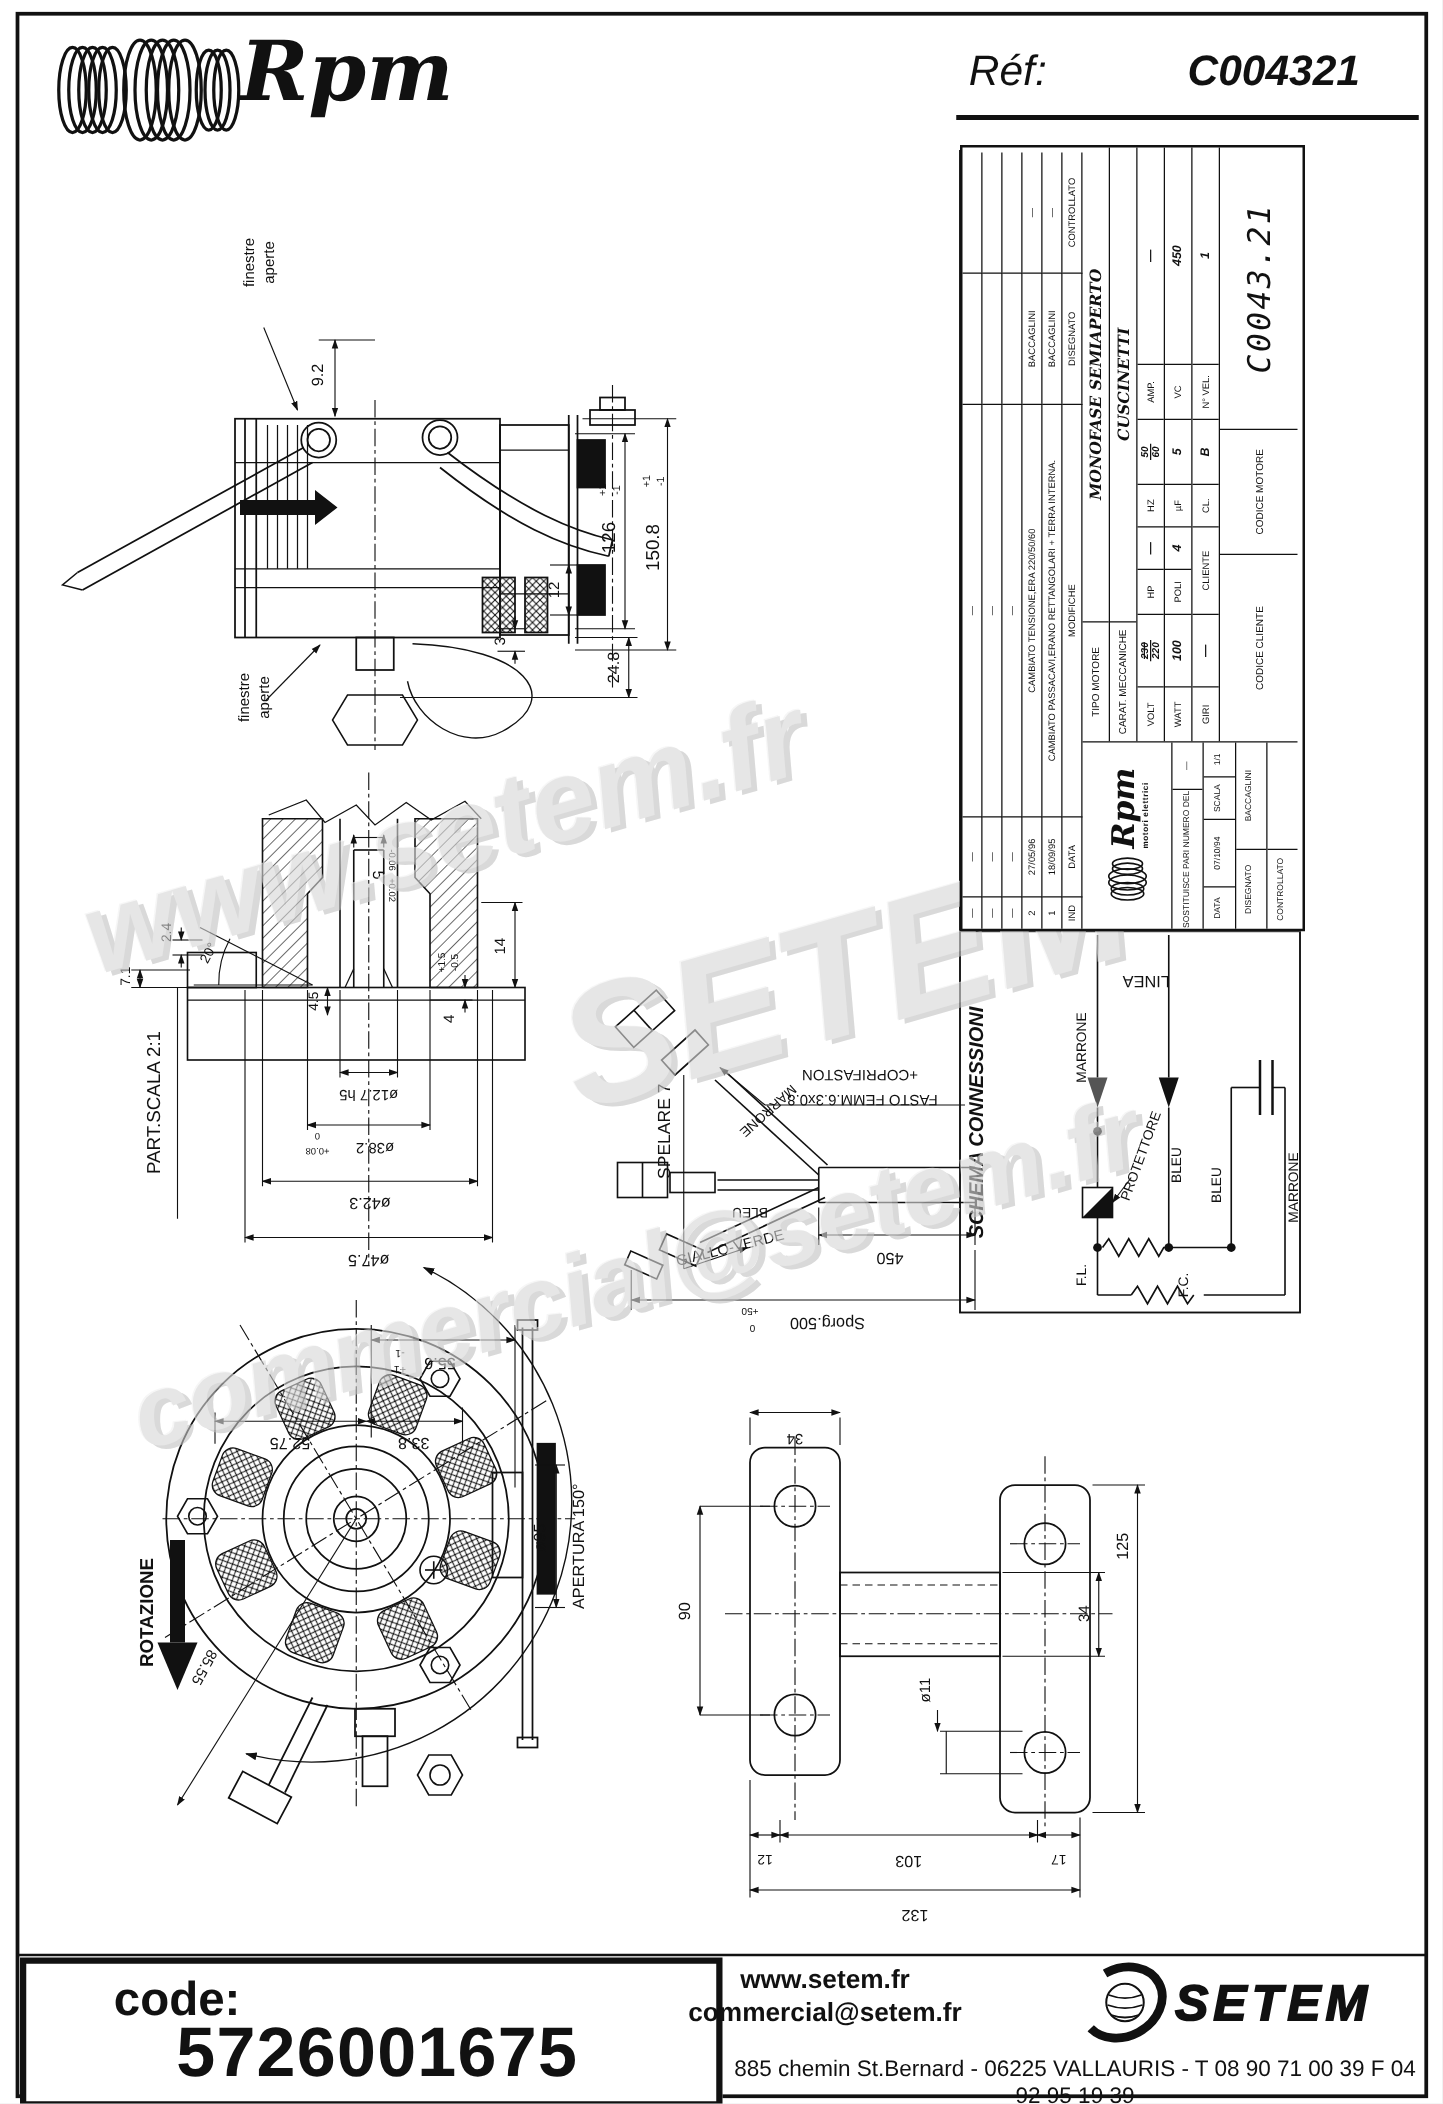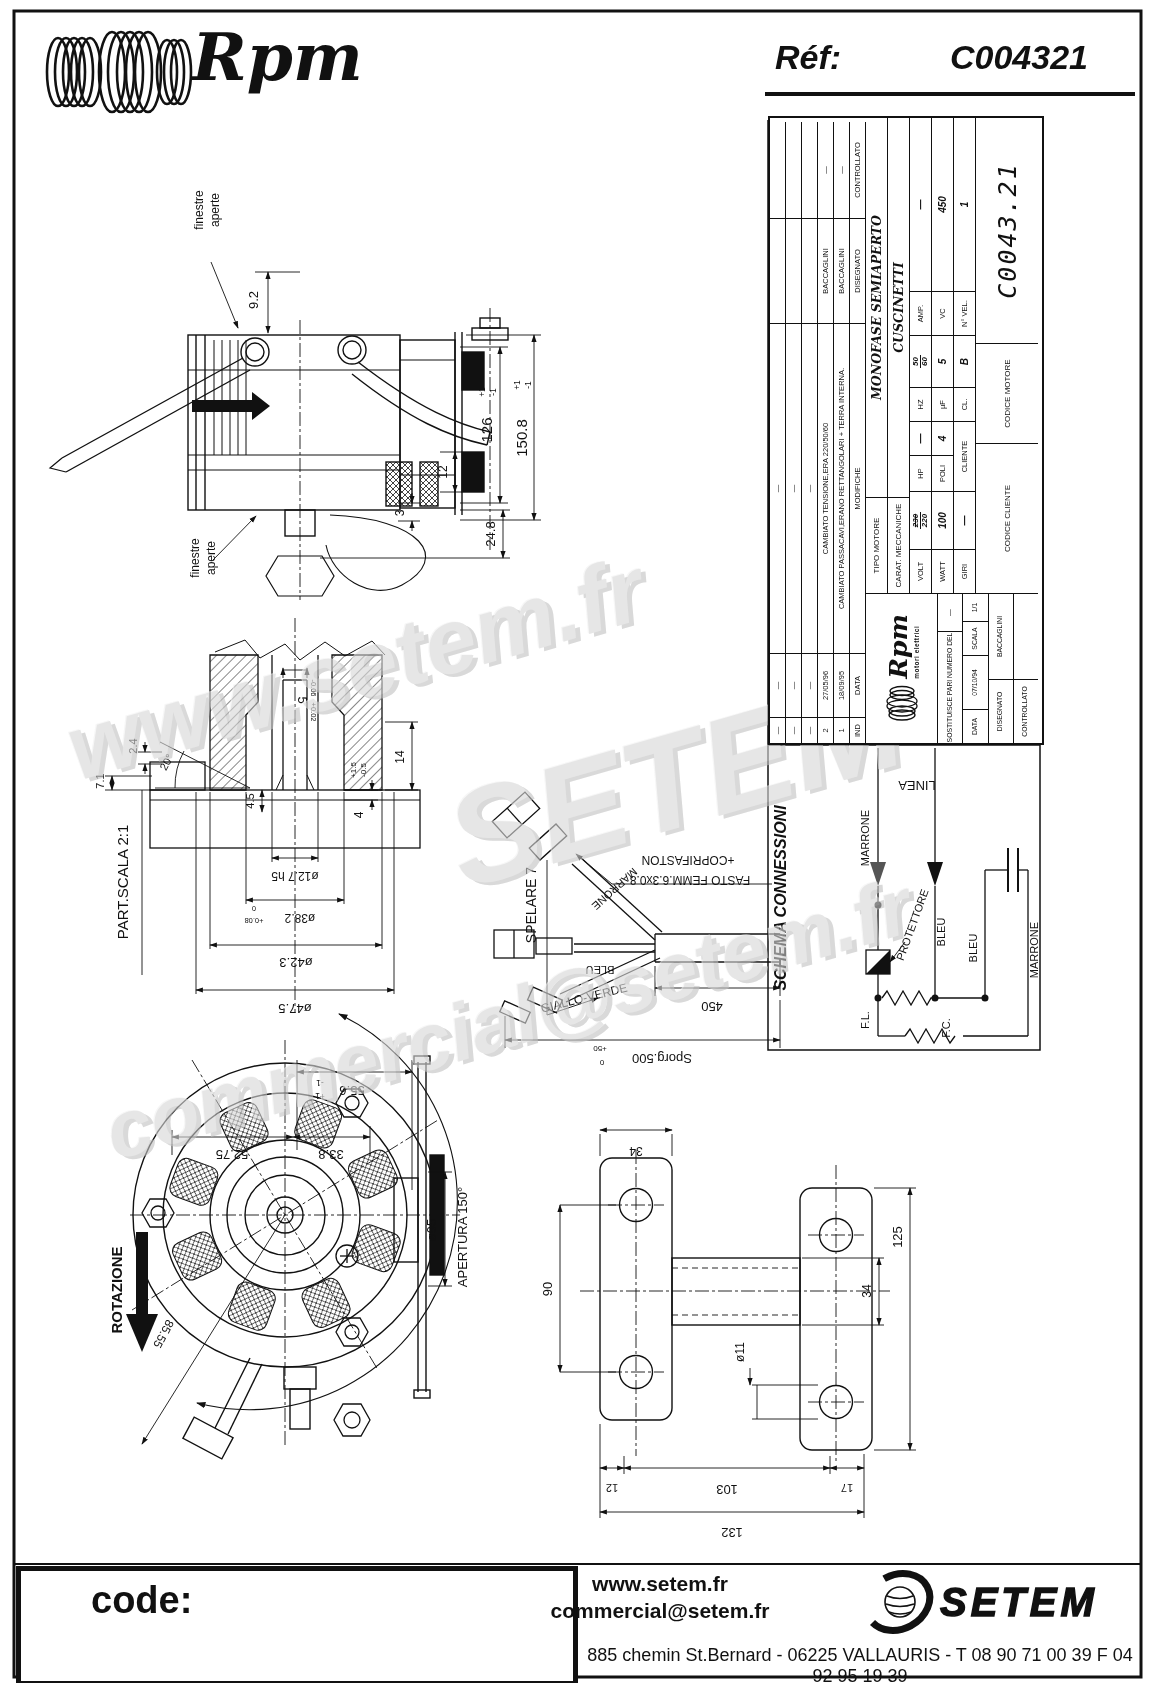--- a/index.html
+++ b/index.html
@@ -4,21 +4,21 @@
 <style>
   html,body{margin:0;padding:0;background:#e8e8e8;}
   #sheet{position:relative;width:1154px;height:1683px;background:#fff;overflow:hidden;
          font-family:"Liberation Sans",sans-serif;color:#111;}
   svg text{font-family:"Liberation Sans",sans-serif;fill:#111;}
   
   #brand-rpm{position:absolute;left:192px;top:18px;font-family:"DejaVu Serif",serif;
     font-style:italic;font-weight:bold;font-size:66px;z-index:15;}
   #ref-row{position:absolute;left:765px;top:36px;width:370px;z-index:15;
     border-bottom:4px solid #111;height:56px;}
-  #ref-label{position:absolute;left:10px;top:2px;font-size:34px;font-weight:bold;font-style:italic;}
+  #ref-label{position:absolute;left:10px;top:2px;font-size:34px;font-weight:normal;font-style:italic;}
   #ref-value{position:absolute;left:185px;top:2px;font-size:34px;font-weight:bold;font-style:italic;}
   
   .wm{position:absolute;font-weight:bold;font-style:italic;color:#d7d7d7;
       text-shadow:4px 4px 0 #c2c2c2,-1px -1px 0 #f2f2f2;white-space:nowrap;
       pointer-events:none;opacity:.62;z-index:20;transform-origin:0 0;}
   #wm1{left:55px;top:700px;font-size:92px;transform:rotate(-16deg);}
   #wm2{left:430px;top:770px;font-size:135px;transform:rotate(-16deg);}
   #wm3{left:95px;top:1090px;font-size:80px;transform:rotate(-16deg);}
   
   #tb{position:absolute;left:768px;top:745px;width:625px;height:272px;
@@ -684,20 +684,21 @@
           <div id="cm">CODICE MOTORE</div>
           <div id="cmv">C0043.21</div>
         </div>
       </div>
     </div>
   </div>
 
   <div id="divider"></div>
   <div id="codebox">
     <div id="code-label">code:</div>
+    <div id="code-value">5726001675</div>
   </div>
   <div id="f-site">www.setem.fr</div>
   <div id="f-email">commercial@setem.fr</div>
   <div id="f-addr">885 chemin St.Bernard  -  06225 VALLAURIS  -  T 08 90 71 00 39   F 04 92 95 19 39</div>
   <svg id="setem-logo" viewBox="0 0 280 72">
     <g>
       <ellipse cx="38" cy="36" rx="33" ry="27" fill="none" stroke="#111" stroke-width="7" stroke-dasharray="88 52" transform="rotate(-28 38 36)"></ellipse>
       <circle cx="40" cy="36" r="15" fill="none" stroke="#111" stroke-width="1.6"></circle>
       <path d="M27,30 Q40,35 53,30 M26,38 Q40,43 54,38 M29,46 Q40,50 51,46" stroke="#111" stroke-width="1.4" fill="none"></path>
     </g>

